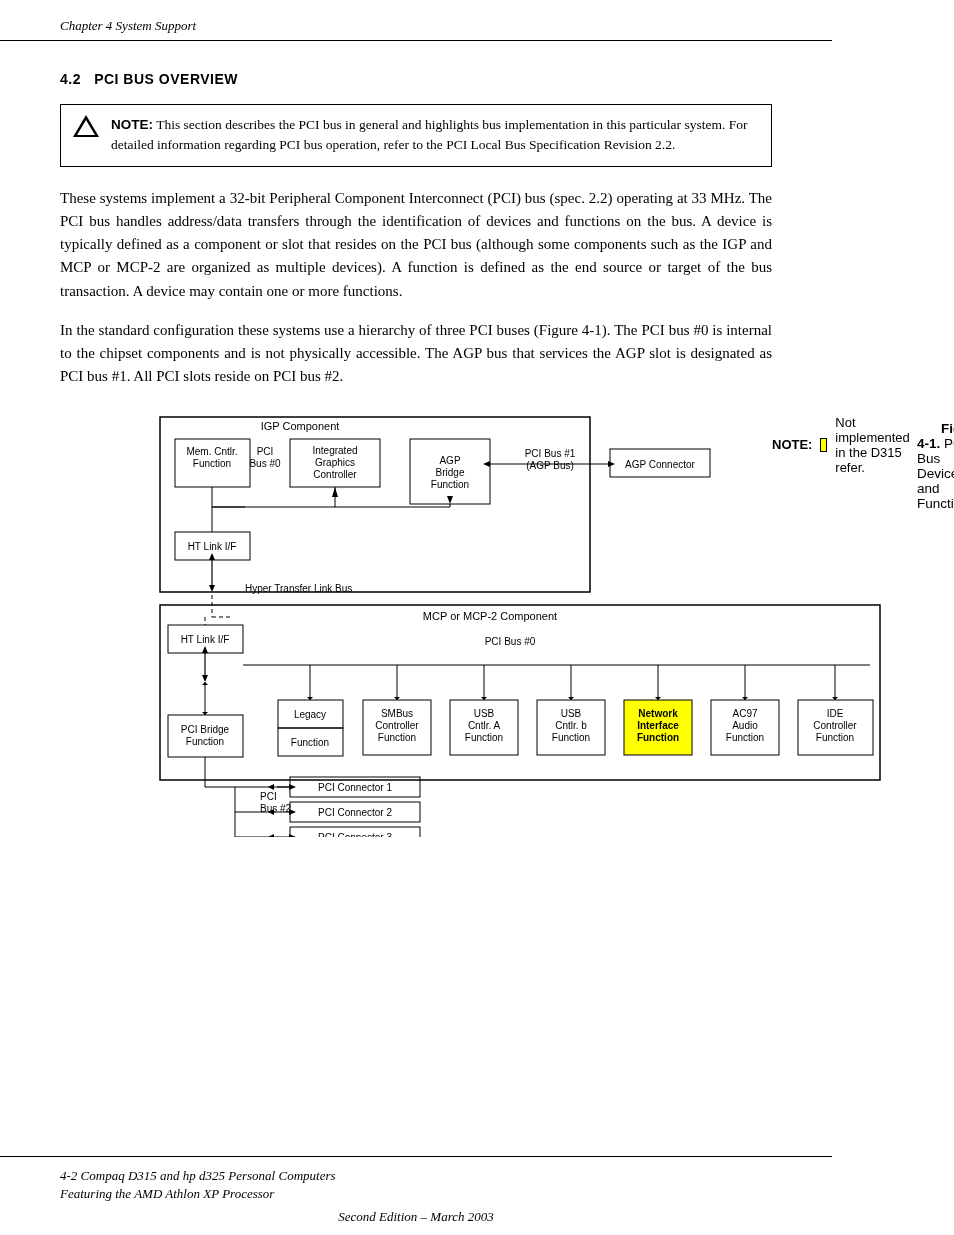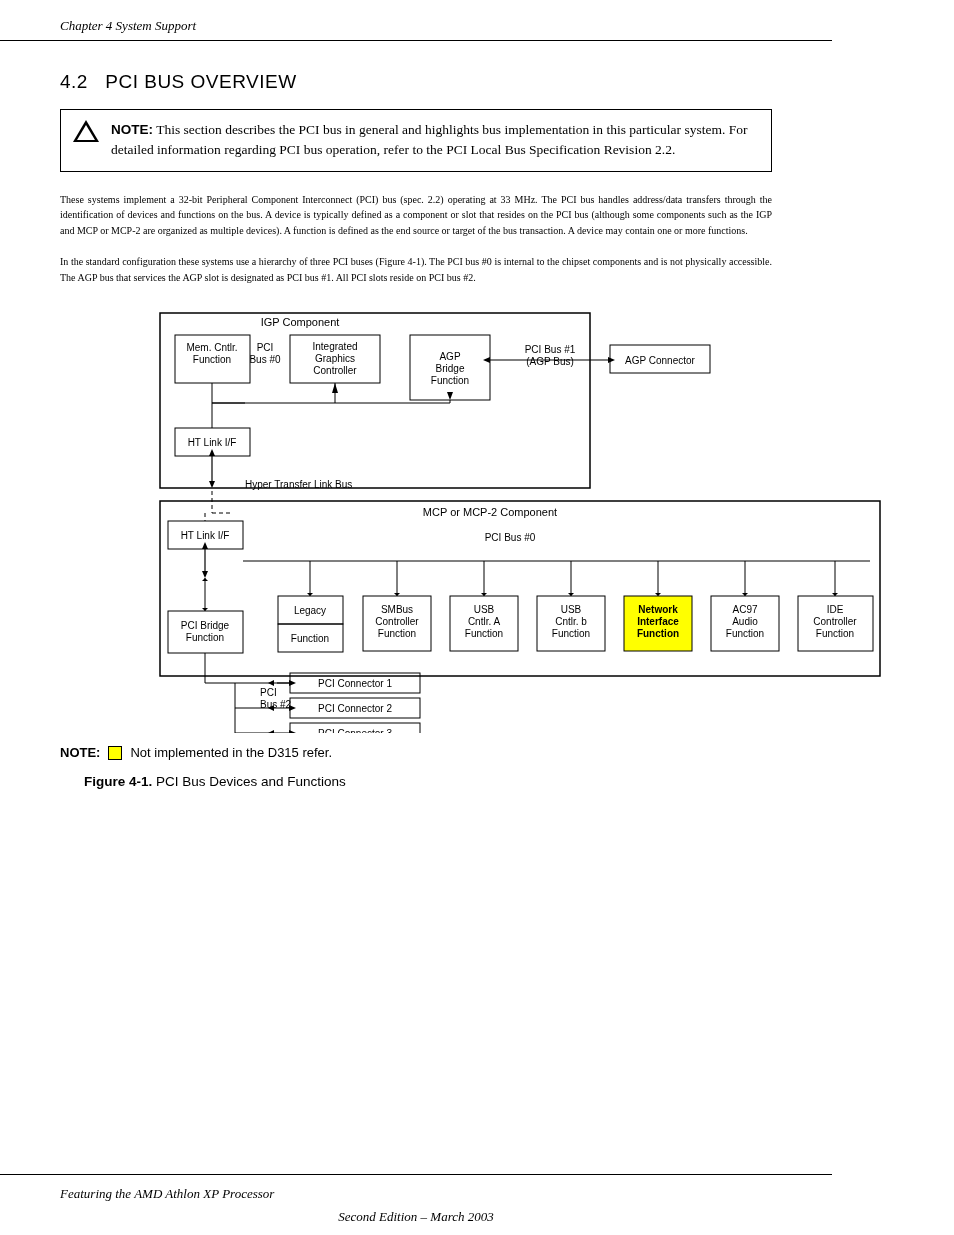--- a/index.html
+++ b/index.html
@@ -43,22 +43,22 @@
       font-size: 13px;
       margin-top: 6px;
     }
     
     .content {
       padding: 30px 60px 20px 60px;
       flex: 1;
     }
     .section-title {
       font-family: Arial, Helvetica, sans-serif;
-      font-size: 19px;
-      font-weight: normal;
+      font-size: 14px;
+      font-weight: bold;
       margin-bottom: 8px;
       letter-spacing: 0.5px;
     }
     
     .note-box {
       border: 1.5px solid #000;
       padding: 10px 14px 10px 50px;
       margin-bottom: 20px;
       position: relative;
       font-size: 13.5px;
@@ -85,30 +85,30 @@
       border-bottom: 15px solid #fff;
     }
     .note-bold {
       font-weight: bold;
       font-family: Arial, Helvetica, sans-serif;
     }
     .note-italic {
     }
     
     .body-text {
-      font-size: 10px;
+      font-size: 15px;
       line-height: 1.55;
       margin-bottom: 16px;
       text-align: justify;
     }
     
     .figure-area {
       margin: 18px 0 10px 0;
       display: flex;
-      flex-direction: column;
+      flex-direction: row;
       align-items: flex-start;
     }
     
     .diagram-svg-container {
       width: 100%;
     }
     
     .figure-caption {
       font-size: 13.5px;
       margin-top: 10px;
@@ -339,17 +339,18 @@
       </div>
 
       <div class="figure-caption" style="margin-top:14px;">
         <span class="figure-caption-bold">Figure 4-1.</span><span>  PCI Bus Devices and Functions</span>
       </div>
     </div>
   </div>
 
   <div class="page-footer">
     <div class="footer-main">
+      <div>4-2  Compaq D315 and hp d325 Personal Computers</div>
       <div>Featuring the AMD Athlon XP Processor</div>
     </div>
     <div class="footer-edition">Second Edition – March 2003</div>
   </div>
 </div>
 
 </body></html>

